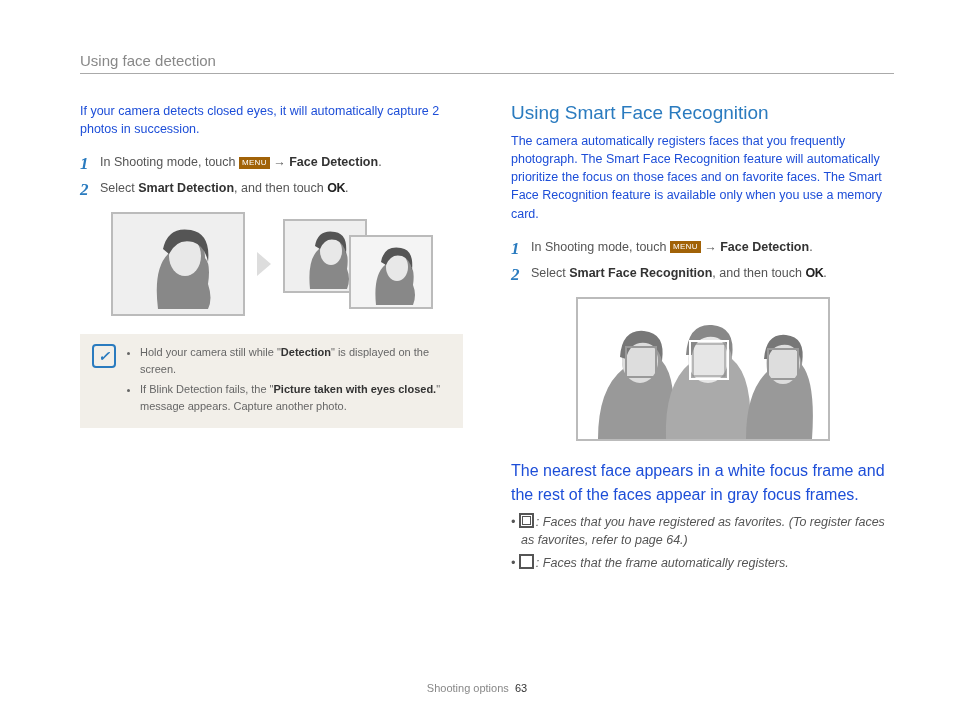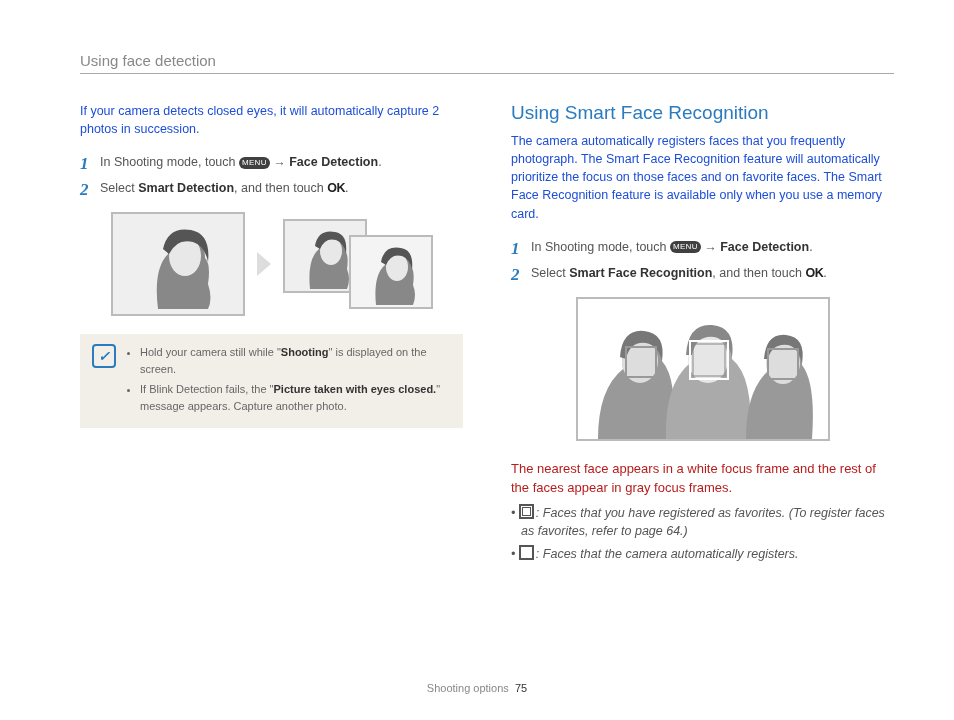--- a/index.html
+++ b/index.html
@@ -67,25 +67,25 @@
     top: -2px;
     font-size: 17px;
     font-style: italic;
     font-weight: bold;
     color: #2a7bbf;
     font-family: Georgia, serif;
   }
   .bold { font-weight: bold; color:#333; }
   .menu-chip {
     display: inline-block;
-    background: #404040;
+    background: #a16207;
     color: #fff;
     font-size: 8px;
     padding: 2px 3px;
-    border-radius: 6px;
+    border-radius: 0;
     vertical-align: middle;
     line-height: 1;
     letter-spacing: 0.3px;
   }
   .ok-icon {
     font-weight: bold;
     font-family: Arial;
     color: #222;
     letter-spacing: -0.5px;
   }
@@ -146,23 +146,23 @@
     margin: 14px auto 18px auto;
     display:flex;
     align-items:flex-end;
     justify-content:center;
     gap: -10px;
     position:relative;
     background:#fff;
     overflow:hidden;
   }
   .body-text {
-    font-size: 13px;
+    font-size: 16px;
     line-height: 1.5;
-    color: #b91c1c;
+    color: #1d4ed8;
     margin: 0 0 6px 0;
   }
   ul.legend {
     list-style: none;
     padding: 0;
     margin: 4px 0 0 0;
     font-size: 12.5px;
     color:#555;
   }
   ul.legend li {
@@ -234,21 +234,21 @@
               <path d="M30 25 Q33 8 50 11 Q63 13 61 33 Q59 22 51 19 Q40 16 35 28 Z" fill="#555"></path>
             </svg>
           </div>
         </div>
       </div>
 
       <div class="notebox">
         <div class="note-icon">✓</div>
         <ul>
           <li>
-            <span>Hold your camera still while "</span><span class="bold">Shooting</span><span>" is displayed on the screen.</span>
+            <span>Hold your camera still while "</span><span class="bold">Detection</span><span>" is displayed on the screen.</span>
           </li>
           <li>
             <span>If Blink Detection fails, the "</span><span class="bold">Picture taken with eyes closed.</span><span>" message appears. Capture another photo.</span>
           </li>
         </ul>
       </div>
     </div>
 
     <div class="col">
       <h2 class="section-title">Using Smart Face Recognition</h2>
@@ -280,21 +280,21 @@
           <path d="M168 140 Q168 92 190 72 Q186 42 206 40 Q226 40 224 66 Q238 84 234 140 Z" fill="#999"></path>
           <ellipse cx="205" cy="64" rx="17" ry="21" fill="#ddd"></ellipse>
           <path d="M186 60 Q188 34 208 36 Q228 38 224 64 Q220 48 210 46 Q194 44 190 60 Z" fill="#777"></path>
           <rect x="190" y="50" width="30" height="30" fill="none" stroke="#999" stroke-width="2"></rect>
         </svg>
       </div>
 
       <p class="body-text">The nearest face appears in a white focus frame and the rest of the faces appear in gray focus frames.</p>
       <ul class="legend">
         <li>•&nbsp;<span class="sq double"></span><span>: Faces that you have registered as favorites. (To register faces as favorites, refer to page 64.)</span></li>
-        <li>•&nbsp;<span class="sq"></span><span>: Faces that the camera automatically registers.</span></li>
+        <li>•&nbsp;<span class="sq"></span><span>: Faces that the frame automatically registers.</span></li>
       </ul>
     </div>
   </div>
 
   <div class="footer">
-    <span>Shooting options</span>&nbsp;&nbsp;<span class="pn">75</span>
+    <span>Shooting options</span>&nbsp;&nbsp;<span class="pn">63</span>
   </div>
 </div>
 
 </body></html>

